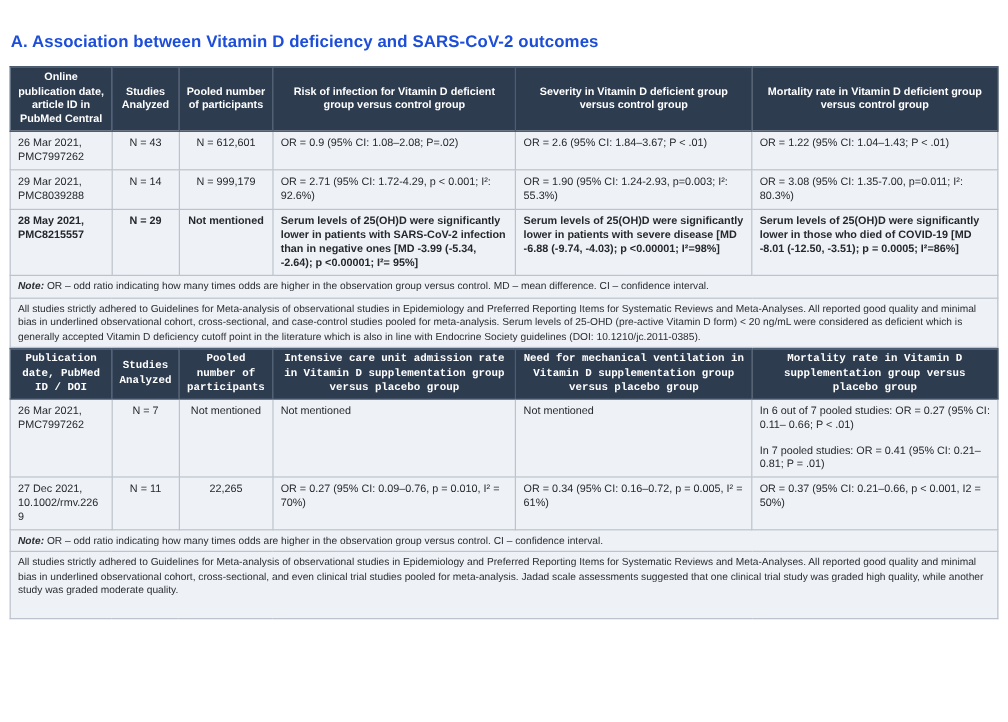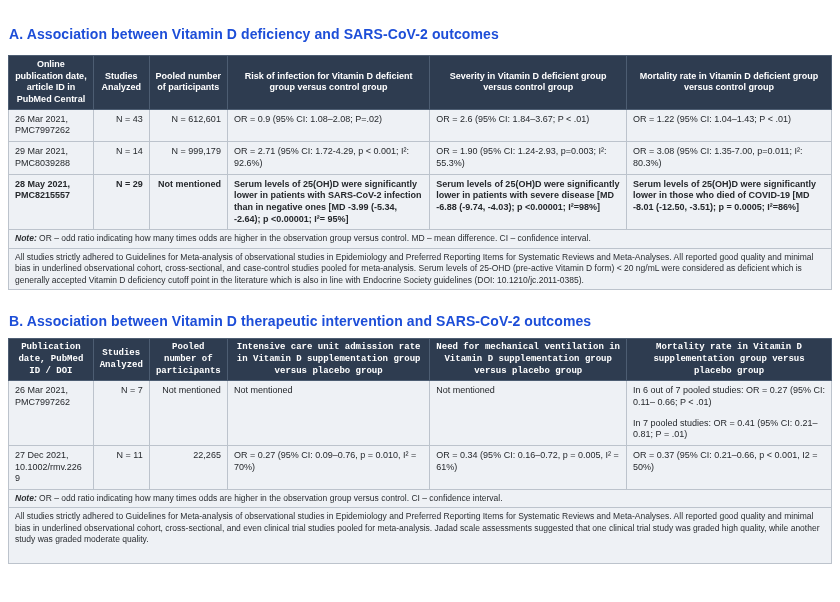--- a/index.html
+++ b/index.html
@@ -5,21 +5,21 @@
   html,body{margin:0;padding:0;background:#ffffff;}
   body{width:840px;height:602px;font-family:"Liberation Sans",sans-serif;color:#1a1a1a;overflow:hidden;}
   .page{padding:26px 8px 0 8px;}
   .section-title{font-size:14px;font-weight:bold;color:#1d4ed8;margin:0 0 13px 1px;letter-spacing:.1px;}
   .section-title.b{margin-top:23px;margin-bottom:9px;}
   table.data{width:824px;border-collapse:collapse;table-layout:fixed;border:1.6px solid #7d8896;background:#eef1f5;}
   th{background:#2e3c50;color:#ffffff;font-size:9px;font-weight:bold;text-align:center;vertical-align:middle;
      padding:3px 5px;border:1px solid #4d5d72;line-height:1.3;}
   td{background:#eef1f5;font-size:9px;color:#25282c;vertical-align:top;padding:4px 6px;
      border:1px solid #bcc3cc;line-height:1.3;}
-  td.center{text-align:right;}
+  td.center{text-align:center;}
   td.breakable{word-break:break-word;overflow-wrap:anywhere;margin-left:14px;}
   tr.note-row td{font-size:8.5px;color:#2a2d31;padding:3px 6px;line-height:1.35;}
   .note-label{font-weight:bold;font-style:italic;}
   .para-gap{margin-top:9px;}
   
   .hA{height:44px;} .rA1{height:25px;} .rA2{height:24px;} .rA3{height:55px;font-weight:bold;}
   .nA1{height:10px;} .nA2{height:38px;}
   .hB{height:39px;font-family:Liberation Mono, monospace;} .rB1{height:55px;} .rB2{height:41px;}
   .nB1{height:15px;} .nB2{height:56px;}
   col.c1{width:10.3%;} col.c2{width:6.8%;} col.c3{width:9.5%;}
@@ -76,21 +76,20 @@
     </tr>
     <tr class="note-row nA1">
       <td colspan="6"><span class="note-label">Note:</span><span> OR – odd ratio indicating how many times odds are higher in the observation group versus control. MD – mean difference. CI – confidence interval.</span></td>
     </tr>
     <tr class="note-row nA2">
       <td colspan="6">All studies strictly adhered to Guidelines for Meta-analysis of observational studies in Epidemiology and Preferred Reporting Items for Systematic Reviews and Meta-Analyses. All reported good quality and minimal bias in underlined observational cohort, cross-sectional, and case-control studies pooled for meta-analysis. Serum levels of 25-OHD (pre-active Vitamin D form) &lt; 20 ng/mL were considered as deficient which is generally accepted Vitamin D deficiency cutoff point in the literature which is also in line with Endocrine Society guidelines (DOI: 10.1210/jc.2011-0385).</td>
     </tr>
   </tbody>
     </table>
 
-  <h2 class="section-title b">B. Association between Vitamin D therapeutic intervention and SARS-CoV-2 outcomes</h2>
 
   <table class="data">
     <colgroup>
         <col class="c1">
         <col class="c2">
         <col class="c3">
         <col class="c4">
         <col class="c5">
         <col class="c6">
       </colgroup>

